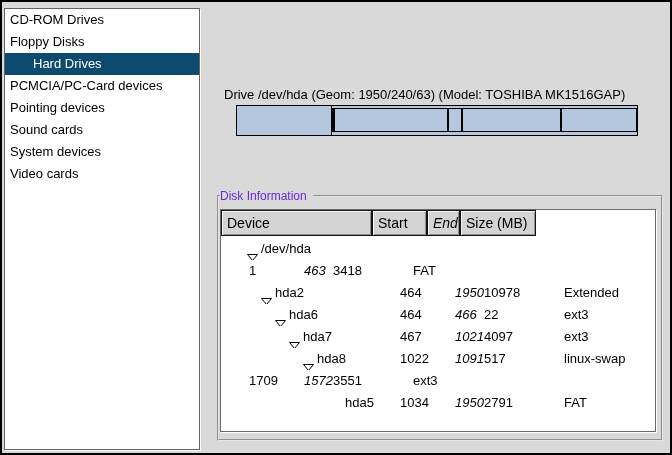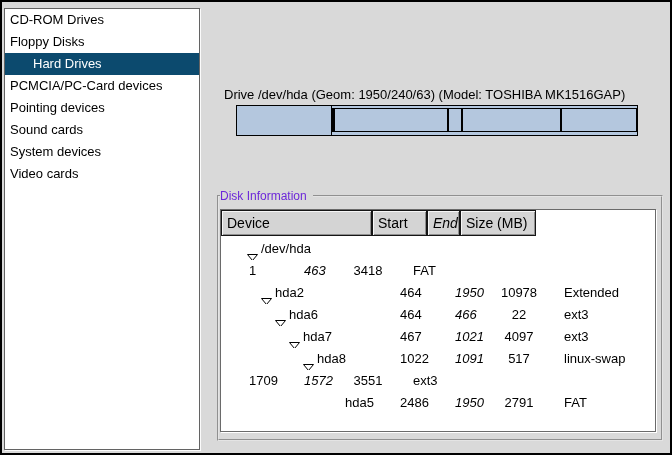--- a/index.html
+++ b/index.html
@@ -107,21 +107,21 @@
   .col-size   { width: 76px; }
   .col-type   { width: 142px; }
   .tree-body {
     position: absolute; left: 0; right: 0; top: 26px; bottom: 0;
     background: #fff; padding-top: 2px; overflow: hidden; margin-left: 24px;
   }
   .tree-row { display: flex; height: 22px; line-height: 22px; font-size: 13px; color: #000; }
   .cell { box-sizing: border-box; white-space: nowrap; overflow: hidden; flex: none; }
   .cell.device { display: flex; align-items: center; padding-left: 2px; }
   .cell.start, .cell.end { padding-left: 4px; }
-  .cell.size { text-align: center; padding-right: 6px; }
+  .cell.size { text-align: left; padding-right: 6px; }
   .cell.type { padding-left: 4px; }
   .expander { width: 11px; height: 7px; margin-right: 3px; flex: none; display: inline-block; }
   .spacer { width: 14px; height: 1px; flex: none; display: inline-block; }
 </style>
 </head>
 <body>
 
 <div class="window">
 
   <div class="sidebar" id="sidebar">
@@ -230,21 +230,21 @@
             <div class="cell start col-start">1709</div>
             <div class="cell end col-end">1572</div>
             <div class="cell size col-size">3551</div>
             <div class="cell type col-type">ext3</div>
           </div>
           <div class="tree-row">
             <div class="cell device col-device">
               <span class="spacer" style="margin-left: 84px;"></span>
               <span>hda5</span>
             </div>
-            <div class="cell start col-start">2486</div>
+            <div class="cell start col-start">1034</div>
             <div class="cell end col-end">1950</div>
             <div class="cell size col-size">2791</div>
             <div class="cell type col-type">FAT</div>
           </div>
         </div>
     </div>
   </div>
 
 </div>
 

